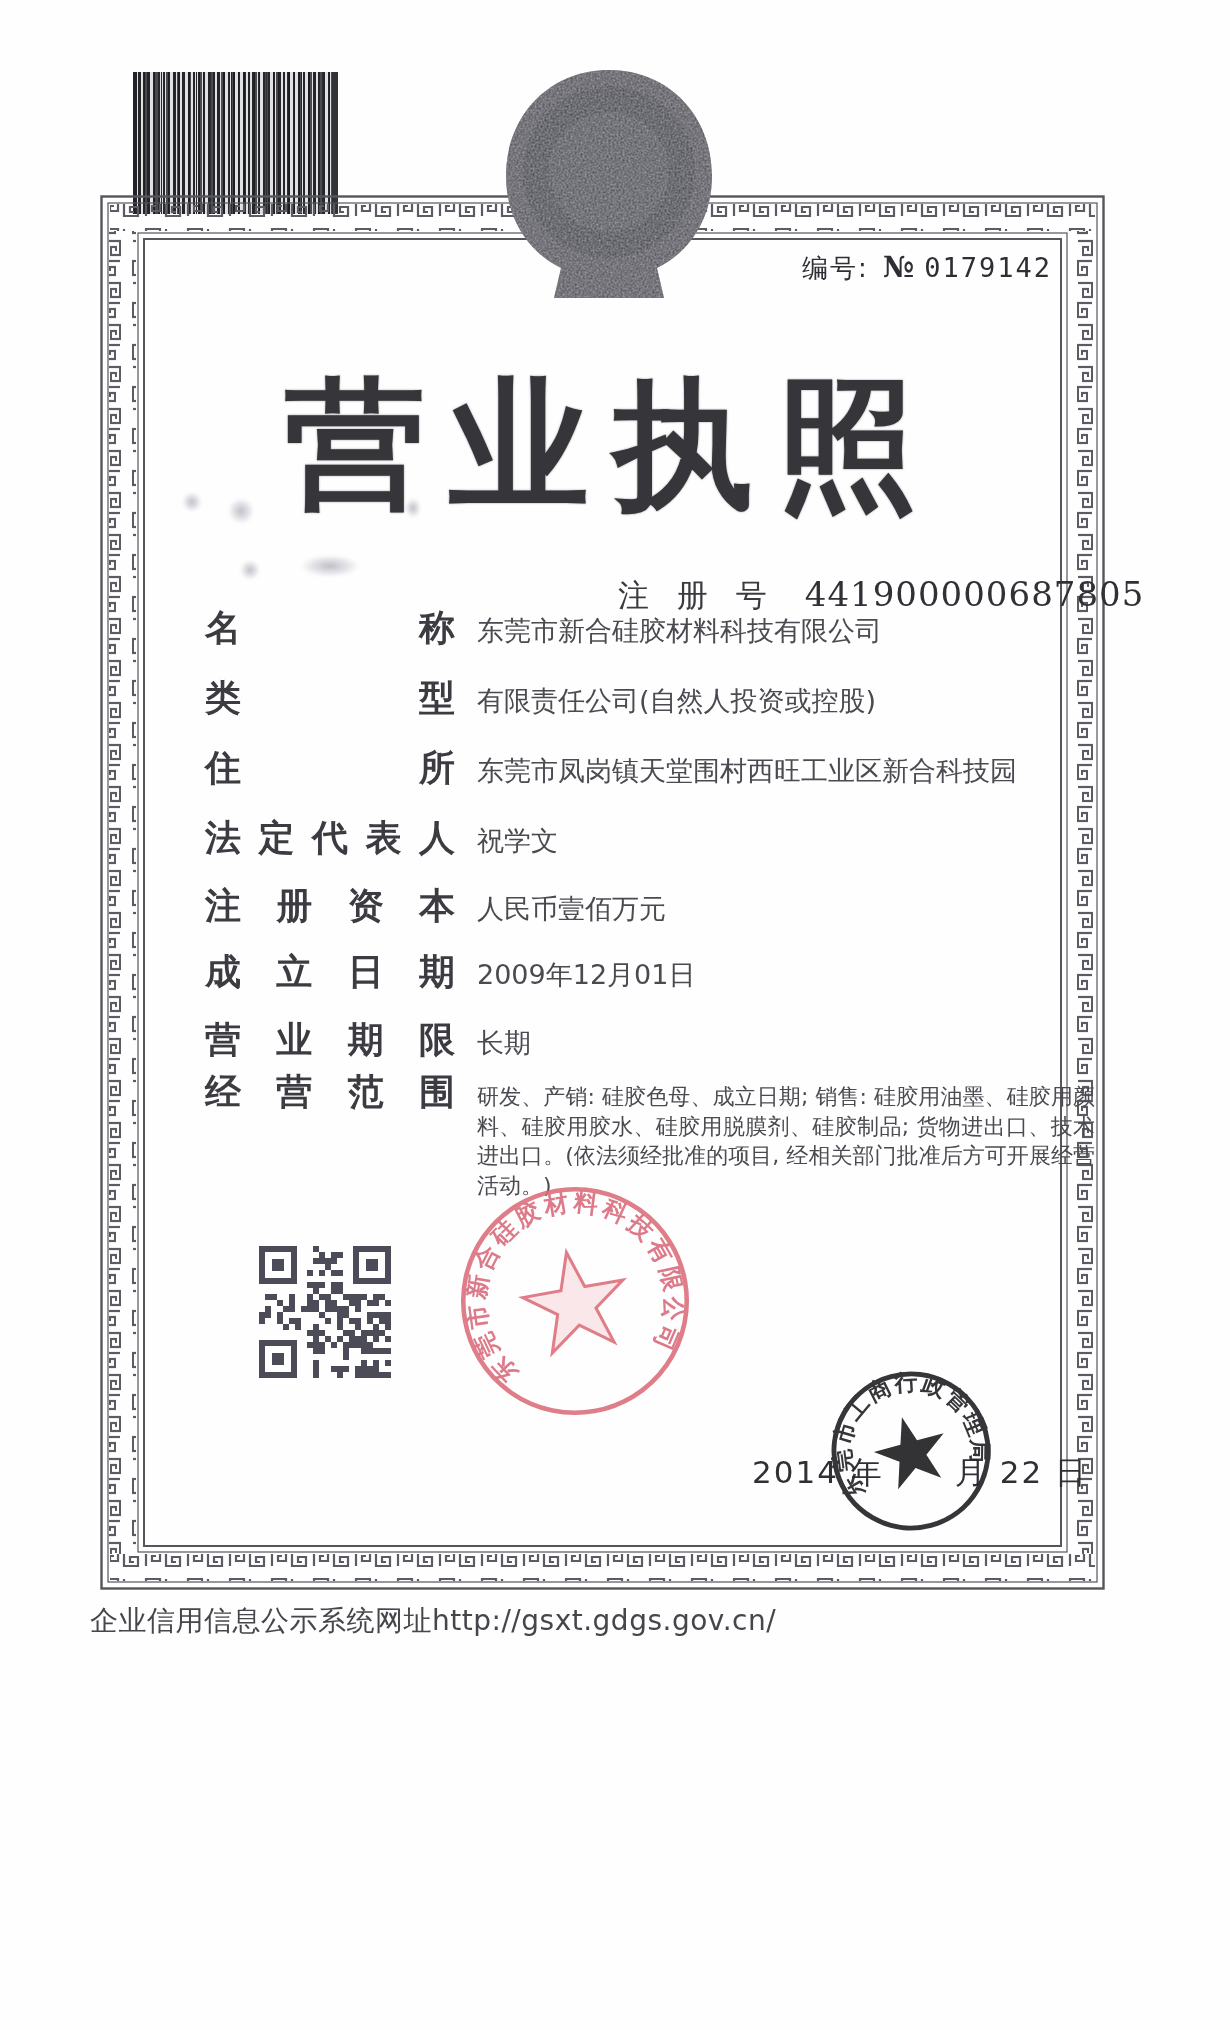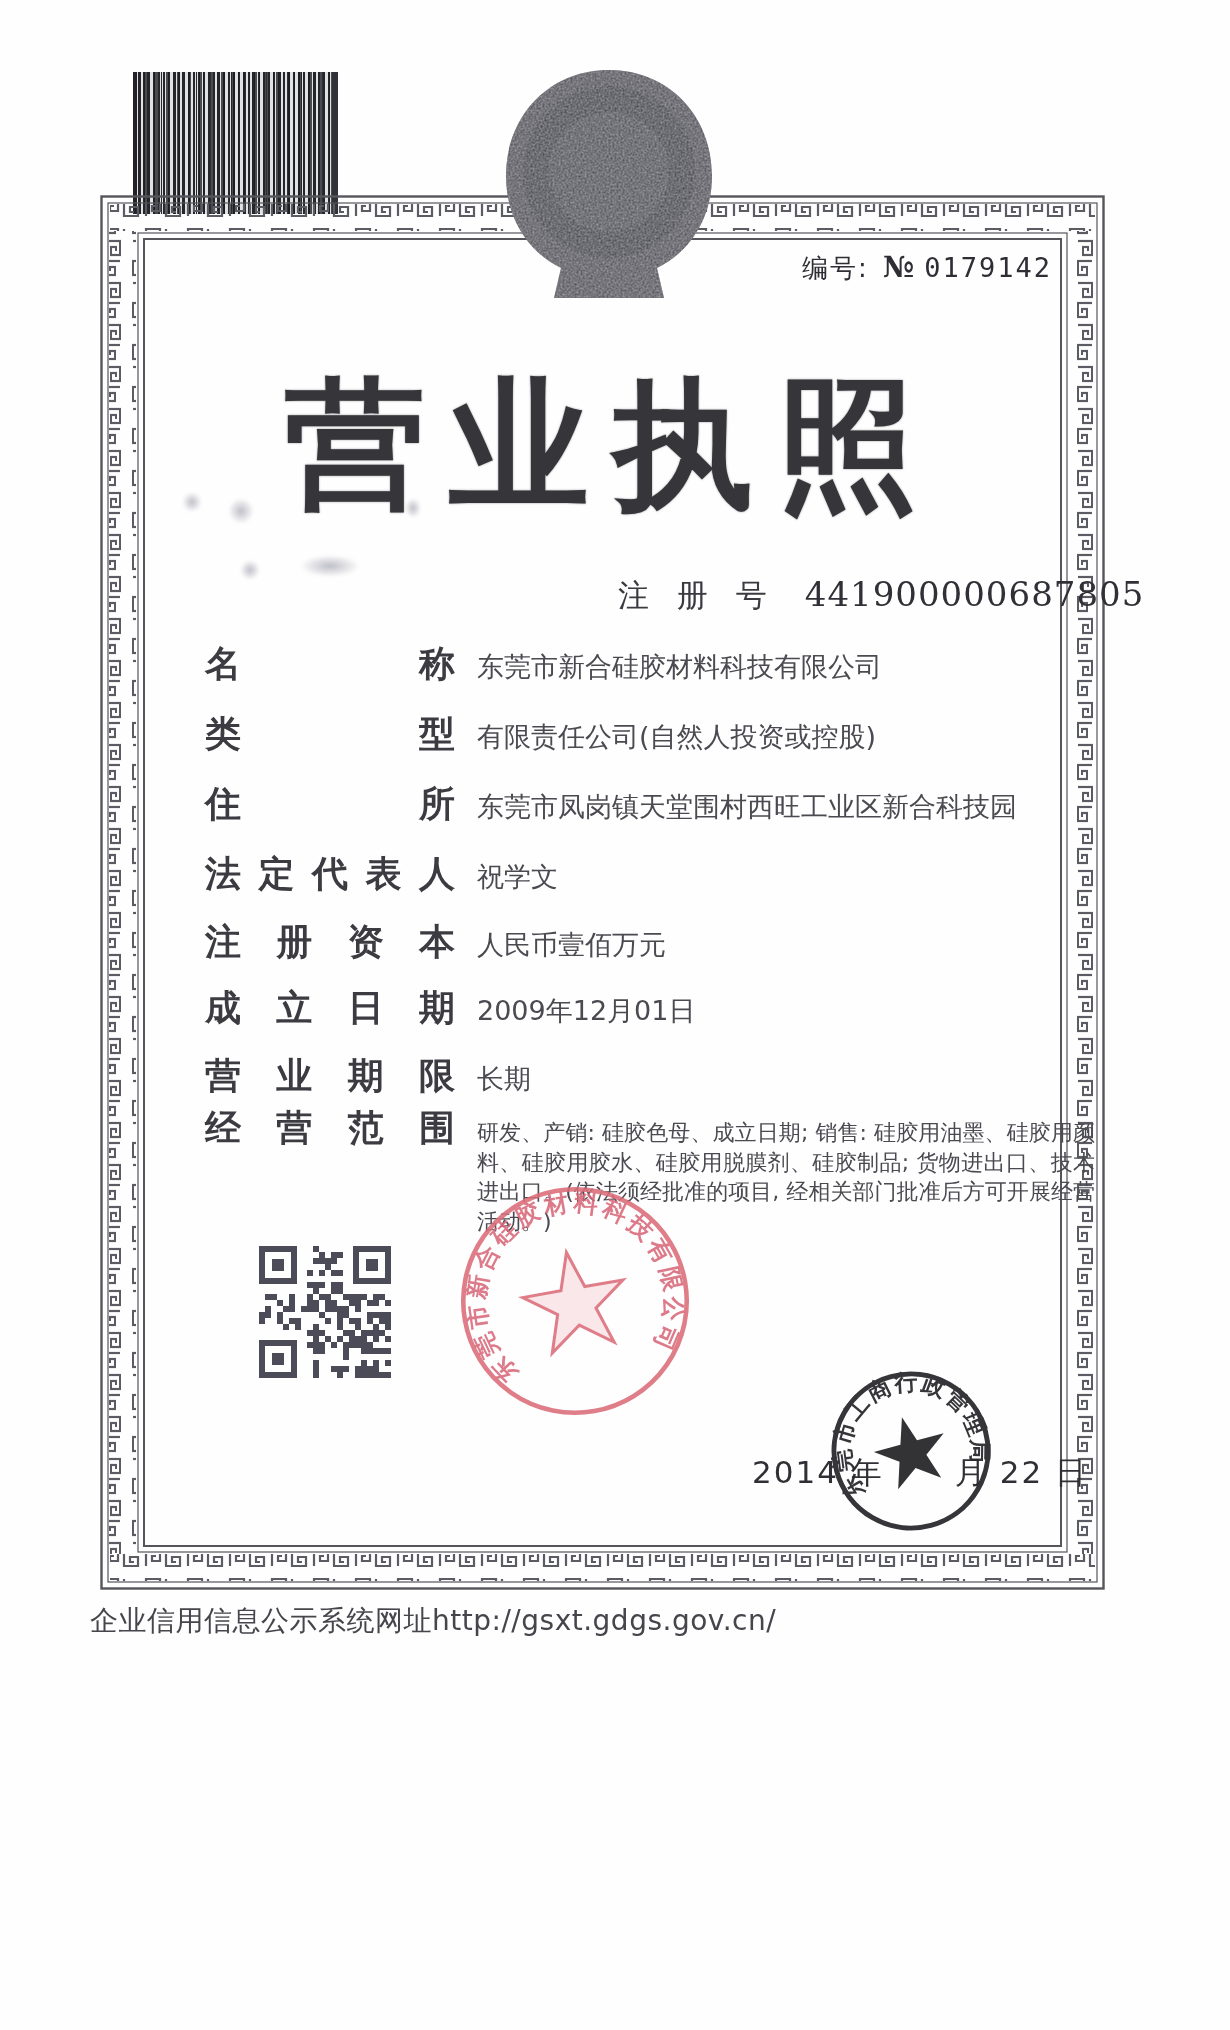--- a/index.html
+++ b/index.html
@@ -34,21 +34,21 @@
   }
   
   .regline{position:absolute;left:618px;top:530px;white-space:nowrap;z-index:6;margin-top:44px;}
   .regline .rlabel{font-size:31px;color:#3a3a40;letter-spacing:9px;font-weight:500;}
   .regline .rvalue{font-family:"DejaVu Serif",serif;font-size:34px;color:#303036;margin-left:24px;letter-spacing:1px;}
   
   .rows{position:absolute;left:0;top:0;width:100%;z-index:6;}
   .row{position:absolute;left:205px;display:flex;align-items:baseline;}
   .flabel{
     width:250px;min-width:250px;font-size:36px;font-weight:600;color:#3b3b41;
-    text-align:justify;text-align-last:justify;line-height:1.1;letter-spacing:0;margin-top:36px;
+    text-align:justify;text-align-last:justify;line-height:1.1;letter-spacing:0;
   }
   .fvalue{margin-left:22px;font-size:27px;color:#4a4a51;white-space:nowrap;}
   .fvalue.scope{white-space:normal;width:618px;font-size:22px;line-height:29.5px;text-align:justify;}
   
   .qr{position:absolute;left:259px;top:1246px;width:132px;height:132px;display:grid;
       grid-template-columns:repeat(22,6px);grid-auto-rows:6px;z-index:6;}
   .qr i{display:block;width:6px;height:6px;}
   .qr i.m{background:#4c4c58;}
   .finder{position:absolute;width:38px;height:38px;border:6px solid #4c4c58;box-sizing:border-box;z-index:7;}
   .finder::after{content:"";position:absolute;left:7px;top:7px;width:12px;height:12px;background:#4c4c58;}

